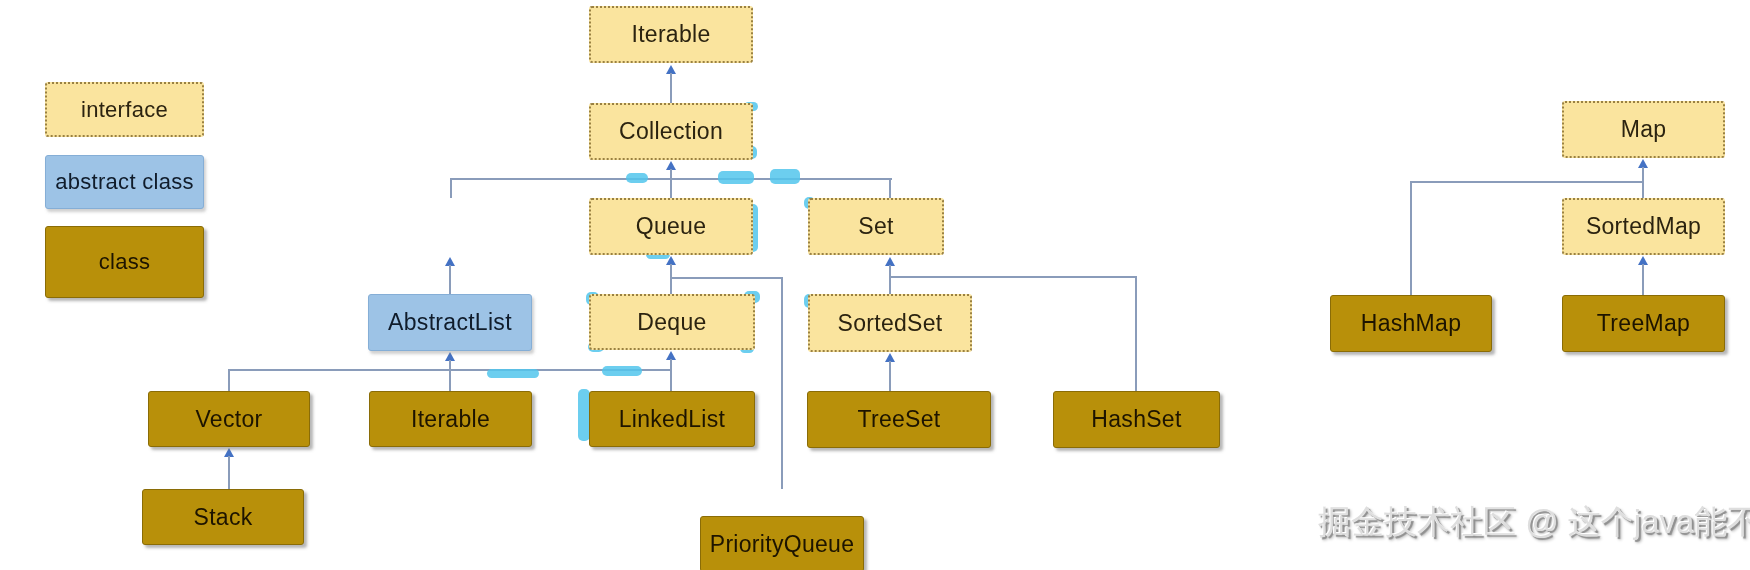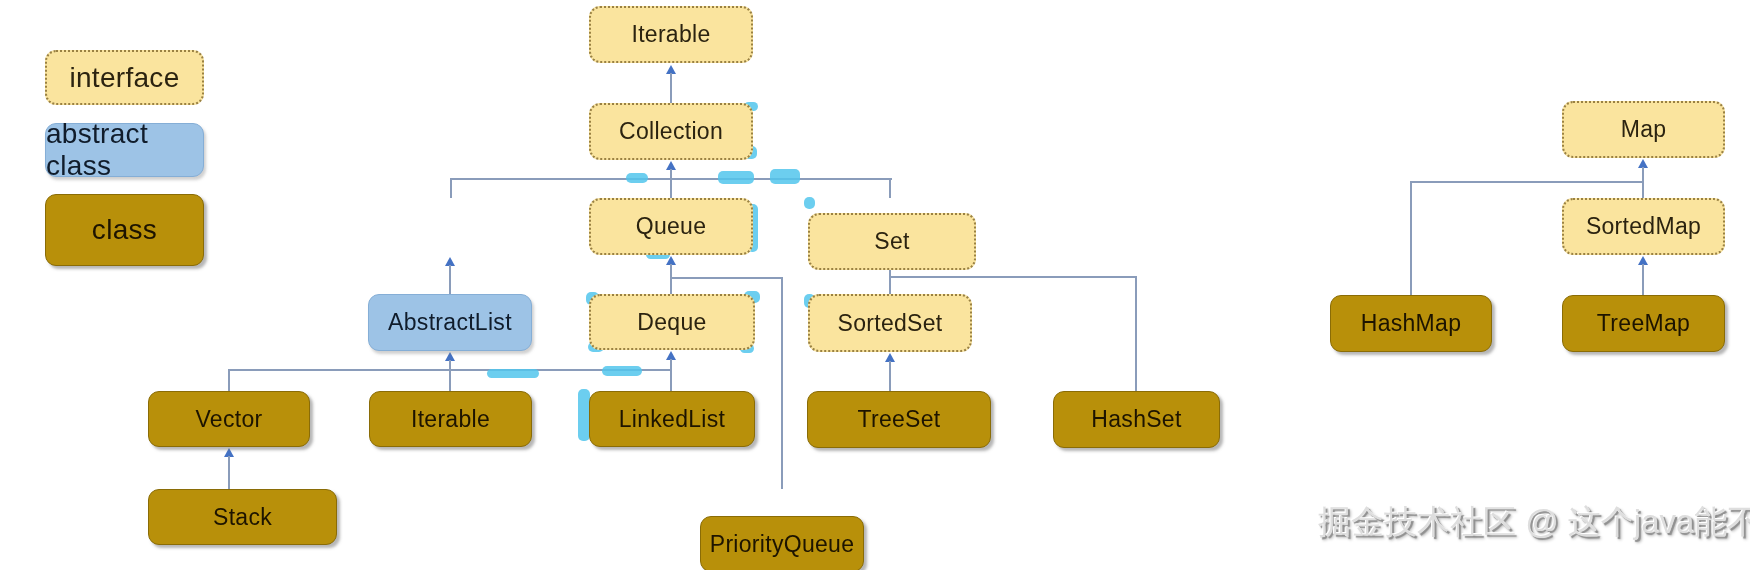--- a/index.html
+++ b/index.html
@@ -7,42 +7,42 @@
     position:relative;
     width:1750px;height:570px;
     background:#ffffff;
     overflow:hidden;
     font-family:"Liberation Sans", sans-serif;
   }
   .node{
     position:absolute;
     display:flex;align-items:center;justify-content:center;
     font-size:23px;
-    border-radius:11px;
+    border-radius:3px;
     box-sizing:border-box;
     letter-spacing:0.3px;
   }
   .node.interface{
     background:#fae49e;
     border:2px dotted #9a8142;
     color:#2b2310;
   }
   .node.abstract{
     background:#9dc3e6;
     border:1px solid #85aed6;
     color:#101c2b;
     box-shadow:2px 3px 3px rgba(120,120,120,0.35);
   }
   .node.classbox{
     background:#b8900a;
     border:1px solid #8a6c06;
     color:#1d1400;
     box-shadow:3px 3px 3px rgba(110,110,110,0.5);
   }
-  .legend-box{font-size:28px;}
+  .legend-box{font-size:22px;margin-top:32px;}
   .hl{position:absolute;height:2px;background:#8a9cba;}
   .vl{position:absolute;width:2px;background:#8a9cba;}
   .arr{
     position:absolute;width:0;height:0;
     border-left:5px solid transparent;
     border-right:5px solid transparent;
     border-bottom:9px solid #4472c4;
   }
   .mark{
     position:absolute;
@@ -128,30 +128,30 @@
   <div class="mark" style="left:740px;top:344px;width:14px;height:9px"></div>
   <div class="mark" style="left:578px;top:389px;width:12px;height:52px"></div>
   <div class="mark" style="left:487px;top:369px;width:52px;height:9px"></div>
   <div class="mark" style="left:602px;top:366px;width:40px;height:10px"></div>
   <div class="mark" style="left:804px;top:197px;width:11px;height:12px"></div>
   <div class="mark" style="left:804px;top:294px;width:11px;height:14px"></div>
 
   <div class="node interface" style="left:589px;top:6px;width:164px;height:57px">Iterable</div>
   <div class="node interface" style="left:589px;top:103px;width:164px;height:57px">Collection</div>
   <div class="node interface" style="left:589px;top:198px;width:164px;height:57px">Queue</div>
-  <div class="node interface" style="left:808px;top:213px;width:168px;height:57px">Set</div>
+  <div class="node interface" style="left:808px;top:198px;width:136px;height:57px">Set</div>
   <div class="node abstract" style="left:368px;top:294px;width:164px;height:57px">AbstractList</div>
   <div class="node interface" style="left:808px;top:294px;width:164px;height:58px">SortedSet</div>
   <div class="node interface" style="left:589px;top:294px;width:166px;height:56px">Deque</div>
   <div class="node classbox" style="left:148px;top:391px;width:162px;height:56px">Vector</div>
   <div class="node classbox" style="left:369px;top:391px;width:163px;height:56px">Iterable</div>
   <div class="node classbox" style="left:589px;top:391px;width:166px;height:56px">LinkedList</div>
   <div class="node classbox" style="left:807px;top:391px;width:184px;height:57px">TreeSet</div>
   <div class="node classbox" style="left:1053px;top:391px;width:167px;height:57px">HashSet</div>
-  <div class="node classbox" style="left:148px;top:489px;width:189px;height:56px">Stack</div>
+  <div class="node classbox" style="left:142px;top:489px;width:162px;height:56px">Stack</div>
   <div class="node classbox" style="left:700px;top:516px;width:164px;height:56px">PriorityQueue</div>
   <div class="node interface" style="left:1562px;top:101px;width:163px;height:57px">Map</div>
   <div class="node interface" style="left:1562px;top:198px;width:163px;height:57px">SortedMap</div>
   <div class="node classbox" style="left:1330px;top:295px;width:162px;height:57px">HashMap</div>
   <div class="node classbox" style="left:1562px;top:295px;width:163px;height:57px">TreeMap</div>
 
   <div class="watermark">掘金技术社区 @ 这个java能不能学了</div>
 
 </div>
 

